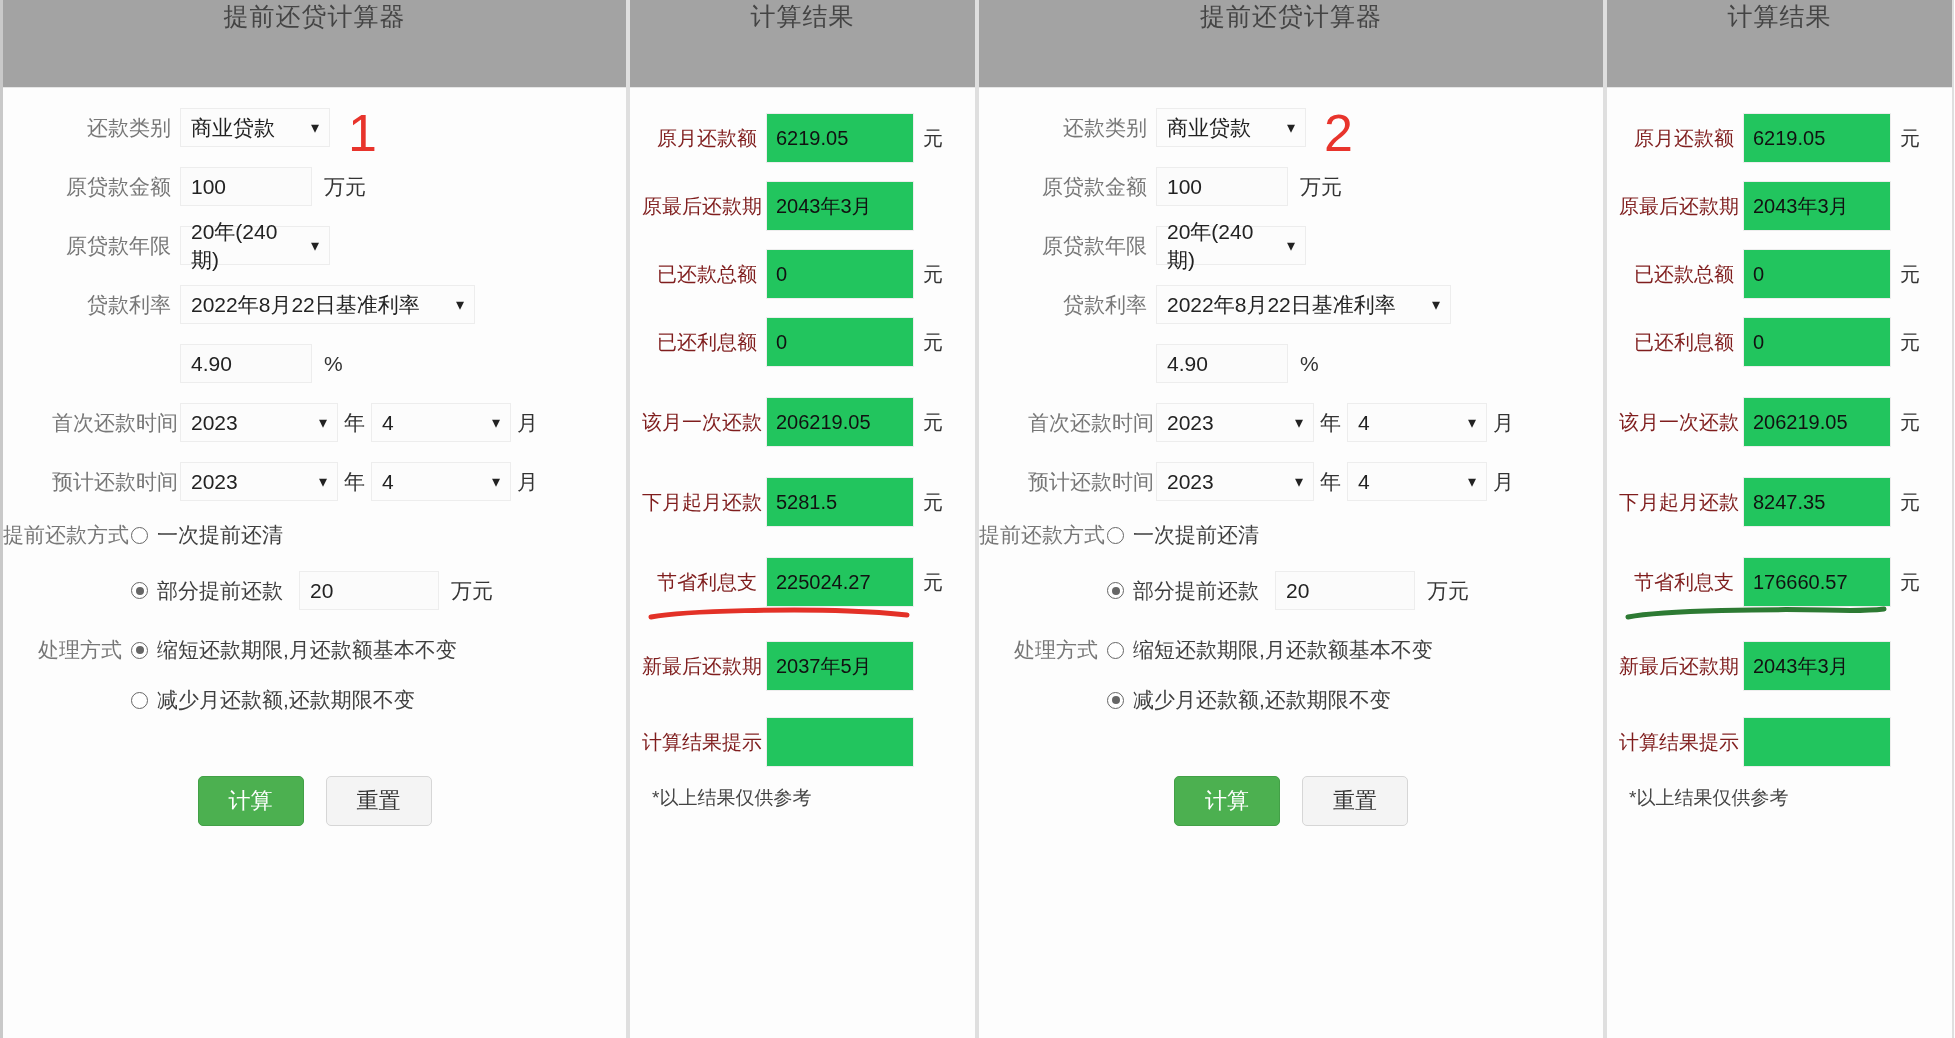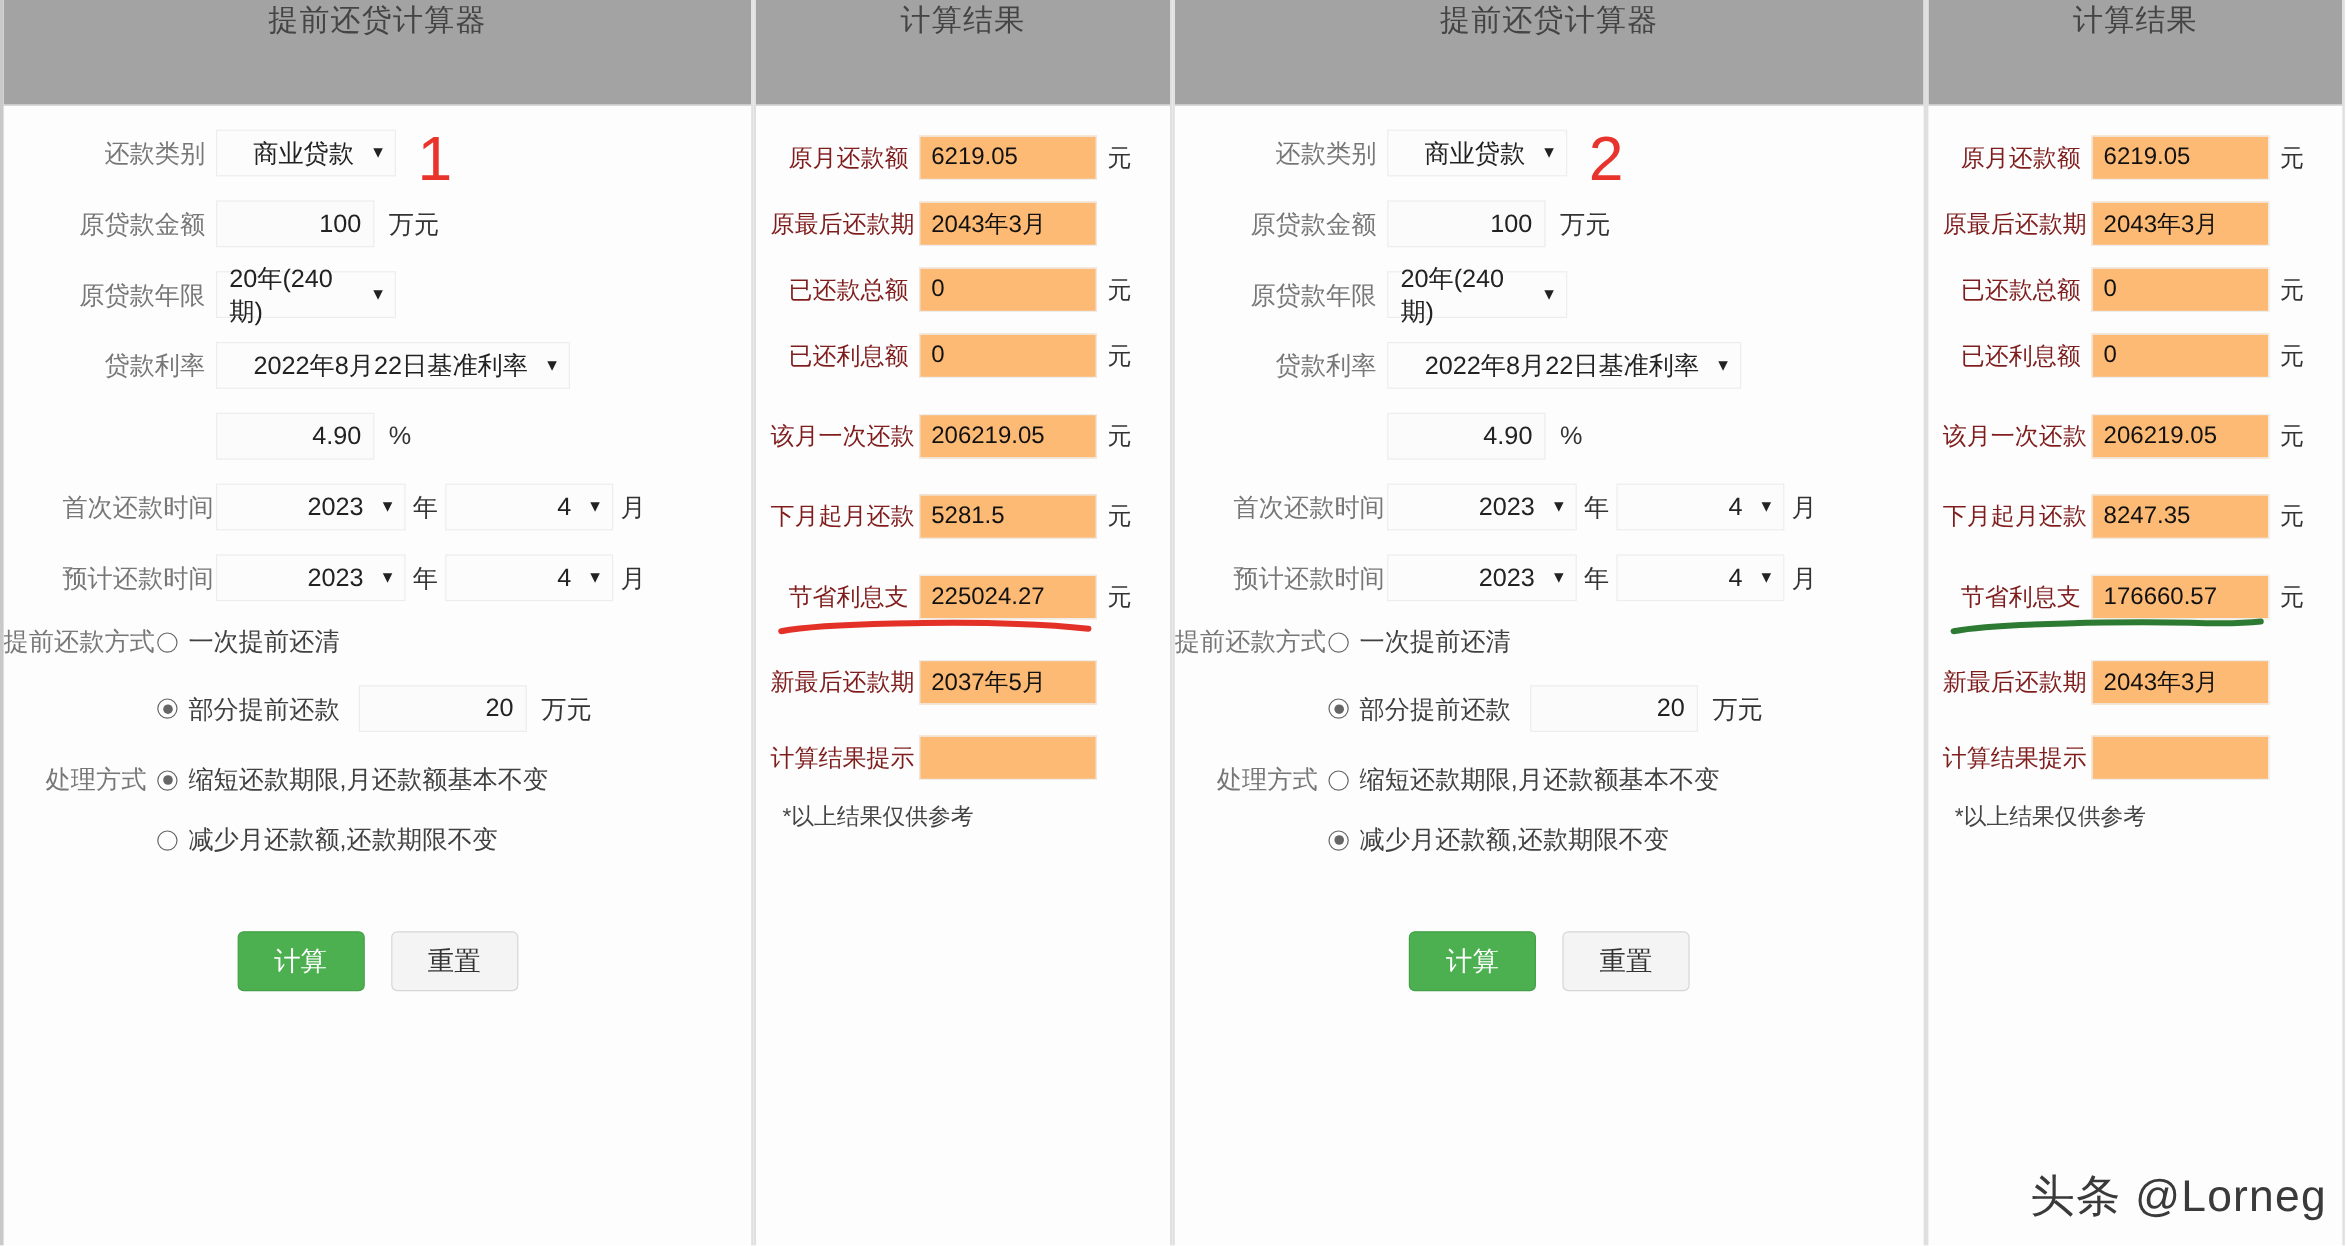--- a/index.html
+++ b/index.html
@@ -72,21 +72,20 @@
   .ctl {
     position: relative;
     background: #fbfbfb;
     border: 1px solid #ededed;
     height: 39px;
     display: flex;
     align-items: center;
     font-size: 21px;
     color: #222;
     padding: 0 10px;
-    justify-content: flex-end;
   }
   .ctl.sel { padding-right: 34px; background: #fcfcfc; }
   .ctl .caret {
     position: absolute;
     right: 10px; top: 50%;
     transform: translateY(-50%);
     font-size: 16px;
     color: #222;
     line-height: 1;
   }
@@ -185,22 +184,22 @@
     width: 124px;
     text-align: right;
     font-size: 20px;
     color: #7f1d1d;
     padding-right: 9px;
     flex: 0 0 auto;
     white-space: nowrap;
   }
   .resbox {
     width: 148px;
-    height: 37px;
-    background: #fdba74;
+    height: 50px;
+    background: #22c55e;
     border: 1px solid #ededed;
     display: flex;
     align-items: center;
     padding: 0 9px;
     font-size: 20px;
     color: #111;
     flex: 0 0 auto;
   }
   .resunit {
     font-size: 20px;
@@ -609,15 +608,14 @@
         <div class="resbox">
             <span></span>
           </div>
         <div class="resunit"></div>
       </div>
 
       <div class="res-note">*以上结果仅供参考</div>
     </div>
   </section>
 
-  <div class="watermark">头条 @Lorneg</div>
 
 </div>
 
 </body></html>

